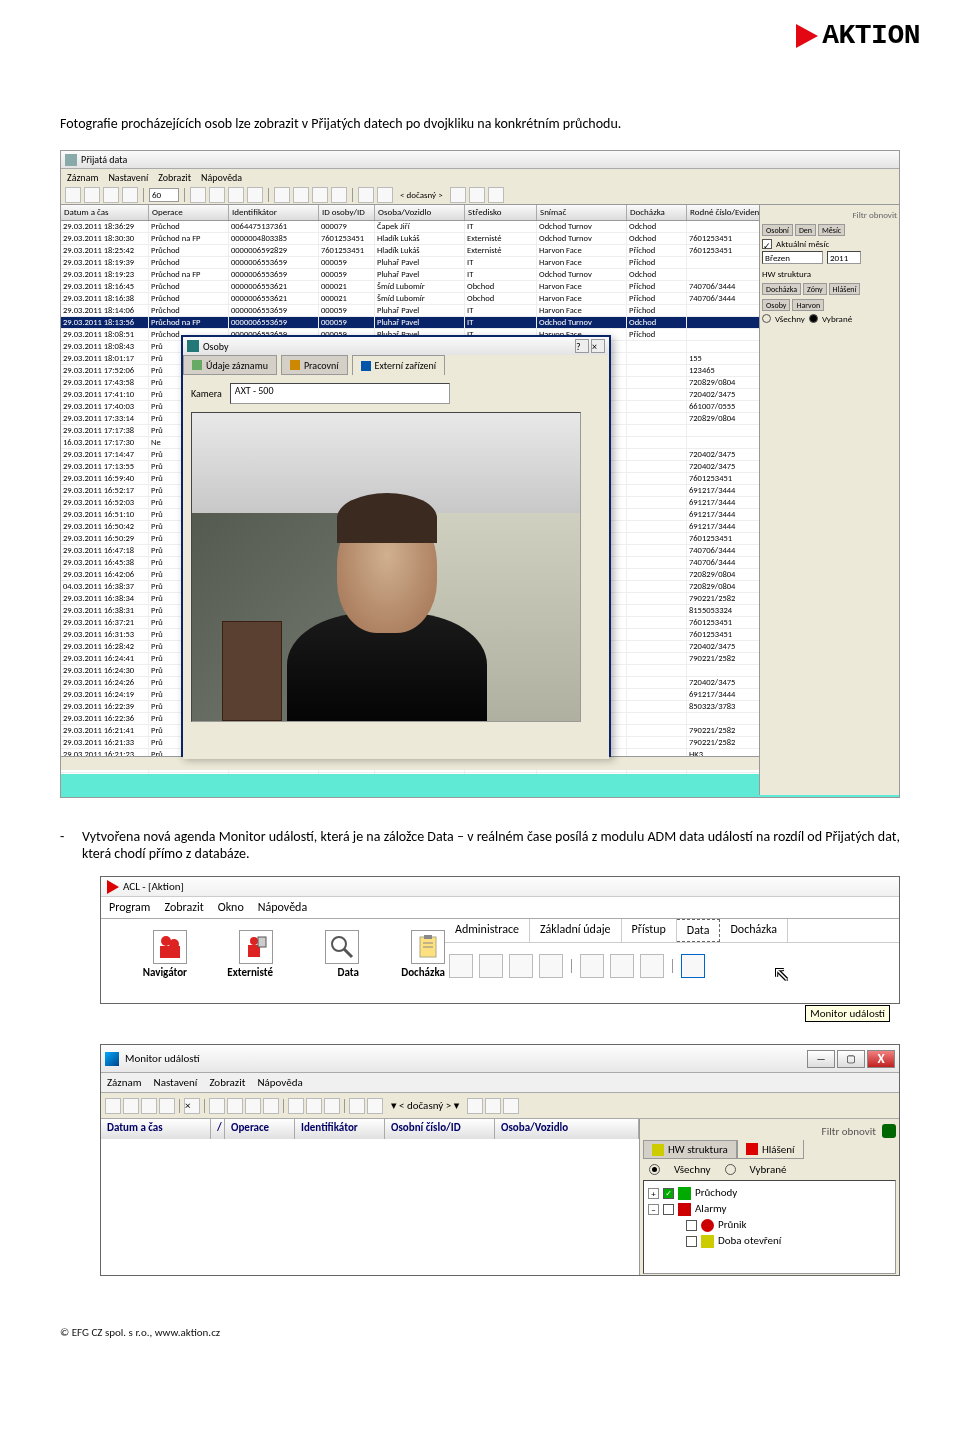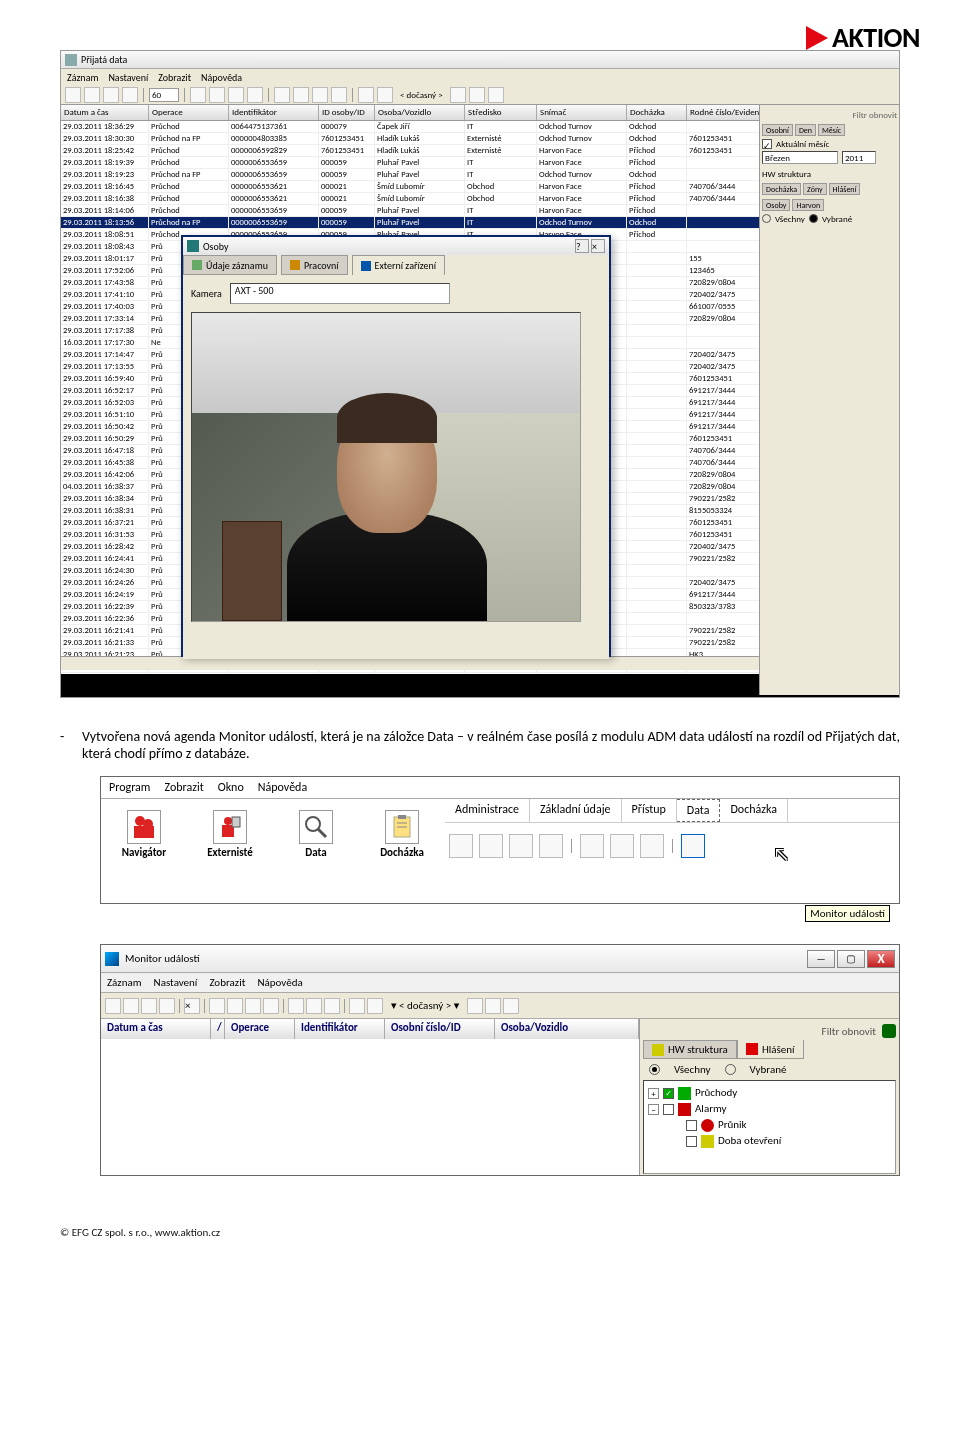--- a/index.html
+++ b/index.html
@@ -6,23 +6,23 @@
   body {
     width: 960px;
     font-family: Calibri, Arial, sans-serif;
     font-size: 14px;
     color: #000;
     background: #fff;
   }
   .page { padding: 50px 60px 30px 60px; position: relative; }
   .logo { position: absolute; top: 20px; right: 40px; display: flex; align-items: center; }
   .logo-tri { width: 0; height: 0; border-left: 22px solid #e30613; border-top: 12px solid transparent; border-bottom: 12px solid transparent; margin-right: 4px; }
-  .logo-text { font-size: 28px; font-weight: 700; letter-spacing: -0.5px; text-transform: uppercase; }
+  .logo-text { font-size: 28px; font-weight: 700; letter-spacing: -0.5px; text-transform: uppercase; font-family: Liberation Mono, monospace; }
   .para1 { margin-top: 65px; margin-bottom: 18px; text-align: justify; }
-  .shot { border: 1px solid #999; background: #000000; margin-bottom: 30px; }
+  .shot { border: 1px solid #999; background: #5eead4; margin-bottom: 30px; }
   .shot1 { height: 648px; position: relative; font-size: 9px; }
   .titlebar { background: linear-gradient(180deg, #fafafa, #e4e4e4); height: 18px; display: flex; align-items: center; padding: 0 4px; border-bottom: 1px solid #aaa; font-size: 10px; }
   .titlebar .ico { width: 12px; height: 12px; background: #8aa; margin-right: 4px; }
   .menubar { height: 16px; display: flex; gap: 10px; padding: 0 6px; font-size: 10px; align-items: center; background: #ece9d8; }
   .toolbar { height: 20px; background: #ece9d8; border-bottom: 1px solid #999; display: flex; align-items: center; gap: 3px; padding: 0 4px; }
   .tbtn { width: 16px; height: 16px; background: #f8f8f8; border: 1px solid #bbb; }
   .vr { width: 1px; height: 14px; background: #999; margin: 0 2px; }
   .docasny { padding: 0 4px; font-size: 9px; }
   .tbcombo { width: 30px; height: 14px; border: 1px solid #999; background: #fff; font-size: 9px; padding-left: 2px; }
   .gridhead { display: flex; height: 16px; background: linear-gradient(180deg,#fafafa,#dcdcdc); font-size: 9px; border-bottom: 1px solid #999; }
@@ -67,21 +67,21 @@
   .shot1 .scrollbar { position: absolute; bottom: 25px; left: 0; right: 140px; height: 14px; background: #ece9d8; border-top: 1px solid #999; }
   .para2 { margin: 22px 0 14px 0; display: flex; }
   .dash { width: 22px; flex-shrink: 0; }
   .paratxt { text-align: justify; }
   .shot2 { height: 128px; font-size: 11px; border: 1px solid #666; }
   .s2-tb { height: 20px; background: linear-gradient(180deg,#fdfdfd,#f0f0f0); border-bottom: 1px solid #ccc; display: flex; align-items: center; padding: 0 6px; }
   .s2-tb .red-tri { width: 0; height: 0; border-left: 12px solid #d00; border-top: 7px solid transparent; border-bottom: 7px solid transparent; margin-right: 4px; }
   .s2-menu { height: 22px; display: flex; gap: 14px; padding: 3px 8px; font-size: 12px; border-bottom: 1px solid #aaa; }
   .s2-main { height: 70px; position: relative; display: flex; }
   .s2-btns { display: flex; }
-  .s2-big { width: 86px; display: flex; flex-direction: column; align-items: center; justify-content: center; font-size: 11px; font-weight: 700; gap: 2px; }
+  .s2-big { width: 86px; display: flex; flex-direction: column; align-items: flex-end; justify-content: center; font-size: 11px; font-weight: 700; gap: 2px; }
   .s2-big .ic { width: 34px; height: 34px; background: #fff; border: 1px solid #999; display:flex; align-items:center; justify-content:center; }
   .s2-right { flex: 1; display: flex; flex-direction: column; }
   .s2-topr { height: 24px; display: flex; border-bottom: 1px solid #ccc; font-size: 12px; }
   .s2-topr > div { padding: 3px 10px; border-right: 1px solid #ccc; cursor: pointer; }
   .s2-topr .sel { border: 1px dashed #666; border-left: none; }
   .s2-botr { flex:1; display: flex; align-items: center; gap: 6px; padding: 4px; }
   .s2-botr .bt { width: 24px; height: 24px; border: 1px solid #bbb; background: #f8f8f8; }
   .s2-cursor { position: absolute; right: 110px; bottom: 4px; font-size: 18px; color: #fff; text-shadow: -1px -1px 0 #000,1px -1px 0 #000,-1px 1px 0 #000,1px 1px 0 #000; }
   .s2-tooltip { position: absolute; right: 10px; bottom: -18px; background: #ffffe1; border: 1px solid #000; padding: 1px 4px; font-size: 11px; }
   .shot2wrap { position: relative; margin-bottom: 40px; margin-left: 40px; }
@@ -119,20 +119,21 @@
 </style>
 </head>
 <body>
 
 <div class="page">
   <div class="logo">
     <div class="logo-tri"></div>
     <span class="logo-text">aktion</span>
   </div>
 
+  <p class="para1">Fotografie procházejících osob lze zobrazit v Přijatých datech po dvojkliku na konkrétním průchodu.</p>
 
   <div class="shot shot1">
     <div class="titlebar">
       <span class="ico"></span>
       <span>Přijatá data</span>
     </div>
     <div class="menubar">
       <span>Záznam</span>
       <span>Nastavení</span>
       <span>Zobrazit</span>
@@ -704,21 +705,21 @@
         <div class="rp-tabbar">
           <span class="rp-tab">Osobní</span>
           <span class="rp-tab">Den</span>
           <span class="rp-tab">Měsíc</span>
         </div>
         <div class="rp-row">
           <span class="rp-chk">✓</span>
           <span>Aktuální měsíc</span>
         </div>
         <div class="rp-row">
-          <span style="width:76px; border:1px inset #999; background:#fff; padding:0 2px;">Březen</span>
+          <span style="width:61px; border:1px inset #999; background:#fff; padding:0 2px;">Březen</span>
           <span style="width:34px; border:1px inset #999; background:#fff; padding:0 2px;">2011</span>
         </div>
         <div class="rp-row" style="margin-top:4px;">
             <span>HW struktura</span>
           </div>
         <div class="rp-tabbar">
           <span class="rp-tab">Docházka</span>
           <span class="rp-tab">Zóny</span>
           <span class="rp-tab">Hlášení</span>
         </div>
@@ -778,20 +779,24 @@
     </div>
   </div>
 
   <div class="para2">
     <div class="dash">-</div>
     <div class="paratxt">Vytvořena nová agenda Monitor událostí, která je na záložce Data – v reálném čase posílá z modulu ADM data událostí na rozdíl od Přijatých dat, která chodí přímo z databáze.</div>
   </div>
 
   <div class="shot2wrap">
   <div class="shot2">
+    <div class="s2-tb">
+      <span class="red-tri"></span>
+      <span>ACL - [Aktion]</span>
+    </div>
     <div class="s2-menu">
       <span>Program</span>
       <span>Zobrazit</span>
       <span>Okno</span>
       <span>Nápověda</span>
     </div>
     <div class="s2-main">
       <div class="s2-btns">
         <div class="s2-big">
           <div class="ic">

